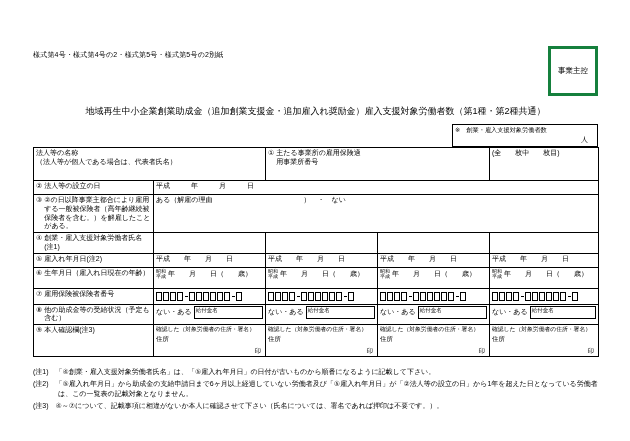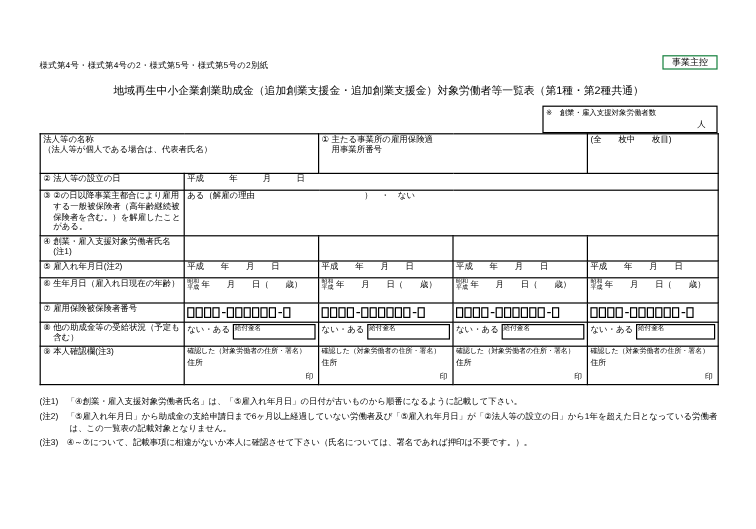--- a/index.html
+++ b/index.html
@@ -2,21 +2,21 @@
 <html><head>
 <meta charset="utf-8">
 <style>
   * { margin:0; padding:0; box-sizing:border-box; }
   html,body { background:#e8e8e8; }
   body { width:630px; height:441px; font-family:"Liberation Sans","DejaVu Sans",sans-serif; color:#000; }
   .page { position:relative; width:630px; height:441px; background:#ffffff; padding:50px 32px 0 33px; }
 
   .top-row { display:flex; justify-content:space-between; align-items:flex-start; }
   .form-numbers { font-size:7px; letter-spacing:0.2px; }
-  .copy-box { border:1px solid #15803d; font-size:7.5px; padding:0 7px; margin-top:-4px;margin-left:45px; }
+  .copy-box { border:3px solid #15803d; font-size:7.5px; padding:17px 7px; margin-top:-4px;margin-left:45px; }
 
   .title { text-align:center; font-size:9px; margin-top:9px; white-space:nowrap; }
 
   .count-box { width:146px; margin-left:auto; margin-top:6px; border:1px solid #000; }
   .count-line1 { font-size:6.2px; padding:1px 2px 0 2px; white-space:nowrap; }
   .count-line2 { font-size:7px; text-align:right; padding:0 9px 1px 0; }
 
   table.form-table { border-collapse:collapse; table-layout:fixed; width:565px; }
   .c0 { width:120px; } .c1,.c2,.c3 { width:112px; } .c4 { width:109px; }
   .form-table td { border:1px solid #000; font-size:7px; line-height:1.25; padding:1px 2px; vertical-align:top; overflow:hidden; }
@@ -57,21 +57,21 @@
 </head>
 <body>
 
 <div class="page">
 
   <div class="top-row">
     <div class="form-numbers">様式第4号・様式第4号の2・様式第5号・様式第5号の2別紙</div>
     <div class="copy-box">事業主控</div>
   </div>
 
-  <div class="title">地域再生中小企業創業助成金（追加創業支援金・追加創業支援金）対象労働者等一覧表（第1種・第2種共通）</div>
+  <div class="title">地域再生中小企業創業助成金（追加創業支援金・追加雇入れ奨励金）雇入支援対象労働者数（第1種・第2種共通）</div>
 
   <div class="count-box">
     <div class="count-line1">※　創業・雇入支援対象労働者数</div>
     <div class="count-line2">人</div>
   </div>
 
   <table class="form-table">
     <colgroup>
         <col class="c0">
         <col class="c1">

